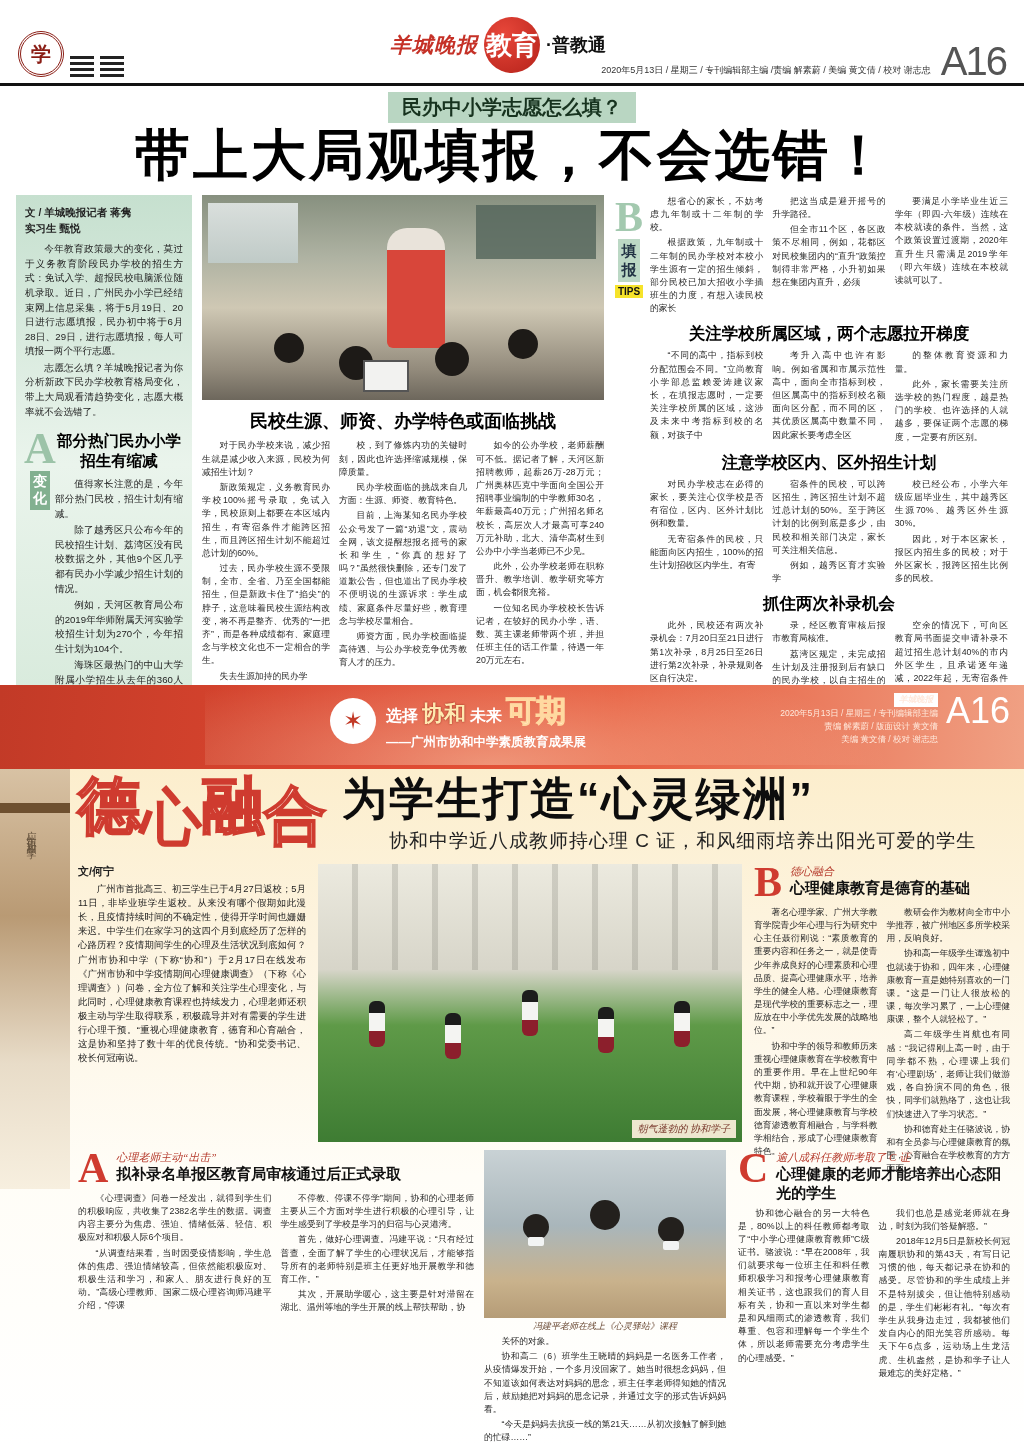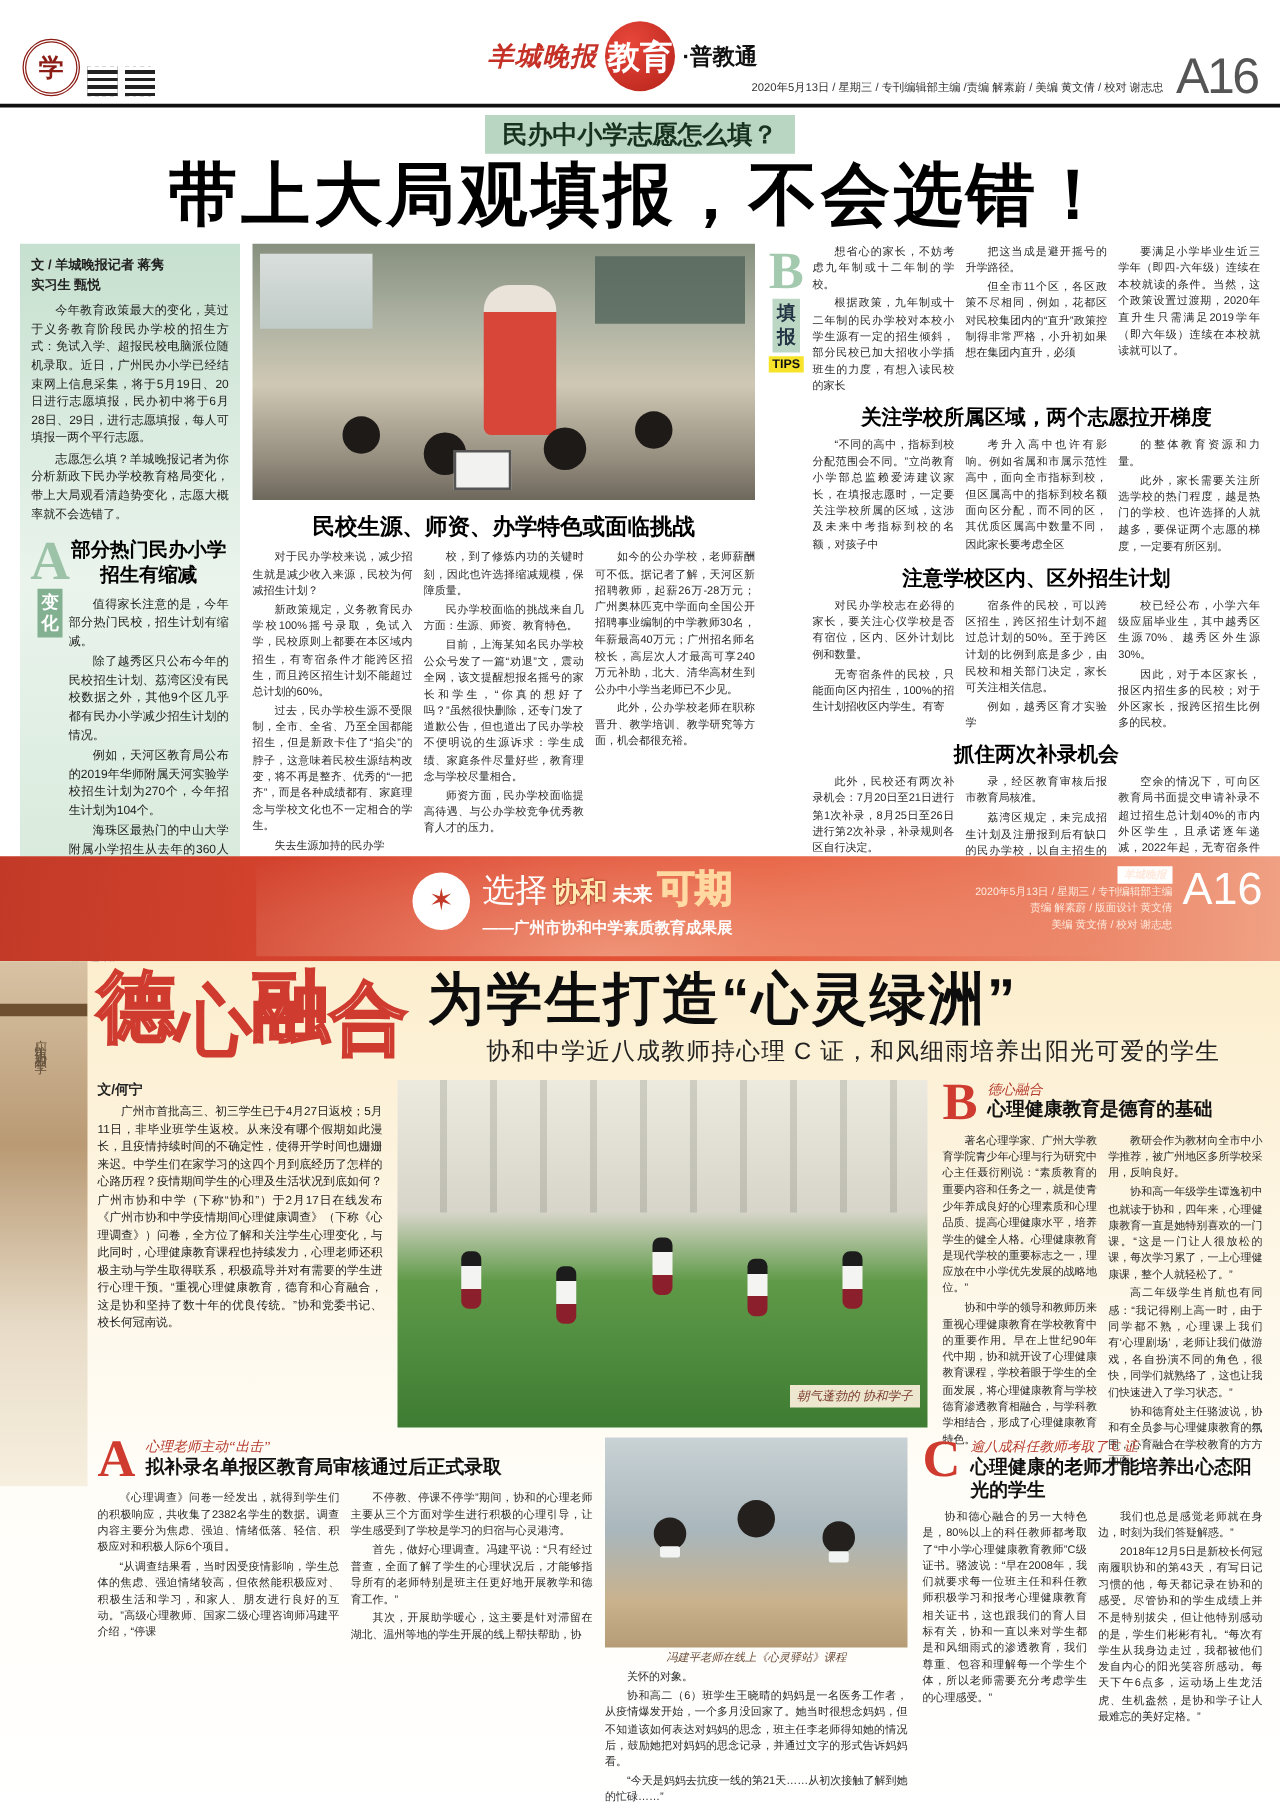--- a/index.html
+++ b/index.html
@@ -55,21 +55,21 @@
   .tips-main{flex:1;display:flex;flex-direction:column;}
   .tips-art{margin-bottom:4px;}
   .tips-art .t{font-size:16.5px;font-weight:bold;text-align:center;color:#000;margin:2px 0 4px 0;}
   
   .banner{position:relative;height:84px;background:linear-gradient(95deg,#c23a27 0%,#dd4730 35%,#e65a3c 60%,#f0a184 100%);overflow:hidden;}
   .banner:before{content:"";position:absolute;left:20%;top:-40px;width:70%;height:120px;background:radial-gradient(ellipse at 40% 100%,rgba(255,230,200,.45),transparent 65%);}
   .bn-center{position:absolute;left:330px;top:6px;display:flex;align-items:center;gap:10px;}
   .bn-logo{width:46px;height:46px;border-radius:50%;background:#fff;display:flex;align-items:center;justify-content:center;color:#c23a27;font-size:24px;}
   .bn-sloganbox{display:flex;flex-direction:column;}
   .bn-slogan{display:flex;align-items:baseline;gap:4px;color:#fff;}
-  .bn-s1{font-size:26px;font-weight:normal;}
+  .bn-s1{font-size:16px;font-weight:bold;}
   .bn-s2{font-size:22px;font-weight:900;color:#ffe9b0;text-shadow:0 0 2px #8c1d10;}
   .bn-s3{font-size:16px;font-weight:bold;}
   .bn-s4{font-size:30px;font-weight:900;color:#fff;-webkit-text-stroke:1px #ffd9a0;}
   .bn-sub{color:#fff;font-size:12.5px;font-weight:bold;margin-top:2px;}
   .bn-right{position:absolute;right:14px;top:8px;display:flex;gap:8px;align-items:flex-start;text-align:right;}
   .bn-credits{display:flex;flex-direction:column;gap:1px;}
   .bn-brand{align-self:flex-end;background:#fff;color:#c53127;font-size:12px;font-weight:bold;font-style:italic;padding:1px 5px;font-family:"Liberation Serif",serif;}
   .bn-credits span{font-size:8.5px;color:#ffe9dc;}
   .bn-pageno{font-size:36px;font-weight:300;color:#fff;line-height:1;}
   
@@ -85,21 +85,21 @@
   .b-head-wrap{flex:1;}
   .b-headline{font-size:45px;font-weight:900;color:#0d0d0d;letter-spacing:2px;line-height:1.05;}
   .b-subhead{font-size:19px;color:#222;margin-top:6px;letter-spacing:1px;margin-left:47px;}
   .b-row1{display:flex;gap:12px;margin-top:10px;height:278px;}
   .b-lead{width:228px;flex:none;}
   .b-byline{font-size:11px;font-weight:bold;margin-bottom:3px;}
   .b-lead p{font-size:9.4px;line-height:1.5;margin:0;text-indent:2em;text-align:justify;}
   .photo2{position:relative;width:424px;flex:none;background:linear-gradient(180deg,#eceadf 0%,#d7d5c9 38%,#5f9a48 58%,#3e7c33 100%);overflow:hidden;}
   .photo2:before{content:"";position:absolute;left:0;top:0;width:100%;height:38%;background:repeating-linear-gradient(90deg,transparent 0 34px,rgba(120,120,110,.25) 34px 40px);}
   .jumper{position:absolute;bottom:34%;width:16px;height:46px;background:linear-gradient(#1c1c1c 0 12px,#f4f4f2 12px 30px,#8c1f2c 30px);border-radius:6px;}
-  .photo2 .cap{position:absolute;right:6px;bottom:16px;background:rgba(253,240,220,.92);color:#7a3b2e;font-size:10px;font-style:italic;padding:2px 6px;font-family:"Liberation Serif",serif;}
+  .photo2 .cap{position:absolute;right:6px;bottom:4px;background:rgba(253,240,220,.92);color:#7a3b2e;font-size:10px;font-style:italic;padding:2px 6px;font-family:"Liberation Serif",serif;}
   .b-secB{flex:1;}
   .sec-head{display:flex;gap:8px;align-items:flex-start;margin-bottom:4px;}
   .sec-head .ltr{font-family:"Liberation Serif",serif;font-size:42px;font-weight:bold;color:#cf3b2f;line-height:.9;}
   .sec-head .kick{font-size:11px;color:#b53a2c;font-style:italic;font-family:"Liberation Serif",serif;}
   .sec-head .ttl{font-size:15px;font-weight:bold;color:#111;line-height:1.25;}
   .two-cols{display:flex;gap:9px;}
   .two-cols .c{flex:1;}
   .two-cols .c p{font-size:8.8px;line-height:1.5;margin:0 0 2px 0;text-indent:2em;text-align:justify;color:#2a2a2a;}
   .b-row2{display:flex;gap:12px;margin-top:8px;}
   .b-secA{width:648px;flex:none;}
@@ -193,20 +193,21 @@
             </div>
           <div class="c">
               <p>校，到了修炼内功的关键时刻，因此也许选择缩减规模，保障质量。</p>
               <p>民办学校面临的挑战来自几方面：生源、师资、教育特色。</p>
               <p>目前，上海某知名民办学校公众号发了一篇“劝退”文，震动全网，该文提醒想报名摇号的家长和学生，“你真的想好了吗？”虽然很快删除，还专门发了道歉公告，但也道出了民办学校不便明说的生源诉求：学生成绩、家庭条件尽量好些，教育理念与学校尽量相合。</p>
               <p>师资方面，民办学校面临提高待遇、与公办学校竞争优秀教育人才的压力。</p>
             </div>
           <div class="c">
               <p>如今的公办学校，老师薪酬可不低。据记者了解，天河区新招聘教师，起薪26万-28万元；广州奥林匹克中学面向全国公开招聘事业编制的中学教师30名，年薪最高40万元；广州招名师名校长，高层次人才最高可享240万元补助，北大、清华高材生到公办中小学当老师已不少见。</p>
               <p>此外，公办学校老师在职称晋升、教学培训、教学研究等方面，机会都很充裕。</p>
+              <p>一位知名民办学校校长告诉记者，在较好的民办小学，语、数、英主课老师带两个班，并担任班主任的话工作量，待遇一年20万元左右。</p>
             </div>
         </div>
       </div>
 
       <div class="tips-col">
         <div class="tips-marker">
           <div class="letter">B</div>
           <div class="tag">填报</div>
           <div class="tips-label">TIPS</div>
         </div>

